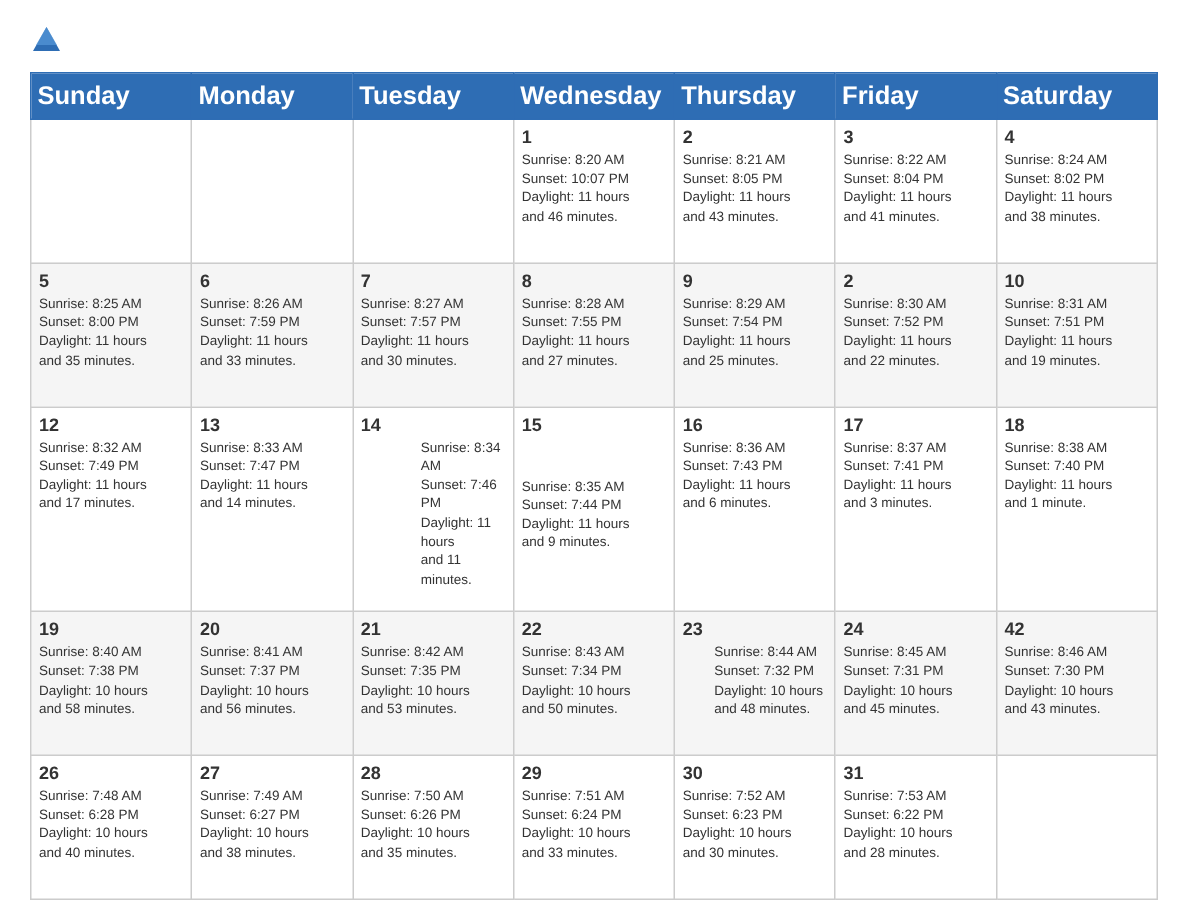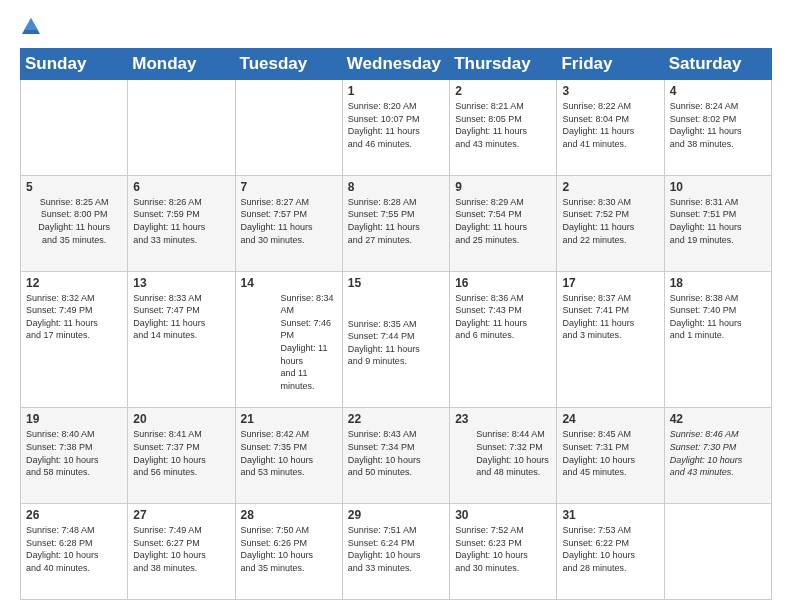--- a/index.html
+++ b/index.html
@@ -166,21 +166,21 @@
             <div class="day-number">4</div>
             <div class="day-info" style="white-space: pre-line;">Sunrise: 8:24 AM
 Sunset: 8:02 PM
 Daylight: 11 hours
 and 38 minutes.</div>
           </td>
         </tr>
         <tr>
           <td>
             <div class="day-number">5</div>
-            <div class="day-info" style="white-space: pre-line; text-align: center;">Sunrise: 8:25 AM
+            <div class="day-info" style="white-space: pre-line;">Sunrise: 8:25 AM
 Sunset: 8:00 PM
 Daylight: 11 hours
 and 35 minutes.</div>
           </td>
           <td>
             <div class="day-number">6</div>
             <div class="day-info" style="white-space: pre-line;">Sunrise: 8:26 AM
 Sunset: 7:59 PM
 Daylight: 11 hours
 and 33 minutes.</div>
@@ -310,21 +310,21 @@
           </td>
           <td>
             <div class="day-number">24</div>
             <div class="day-info" style="white-space: pre-line;">Sunrise: 8:45 AM
 Sunset: 7:31 PM
 Daylight: 10 hours
 and 45 minutes.</div>
           </td>
           <td>
             <div class="day-number">42</div>
-            <div class="day-info" style="white-space: pre-line; font-style: italic;">Sunrise: 8:46 AM
+            <div class="day-info" style="white-space: pre-line;">Sunrise: 8:46 AM
 Sunset: 7:30 PM
 Daylight: 10 hours
 and 43 minutes.</div>
           </td>
         </tr>
         <tr>
           <td>
             <div class="day-number">26</div>
             <div class="day-info" style="white-space: pre-line;">Sunrise: 7:48 AM
 Sunset: 6:28 PM

